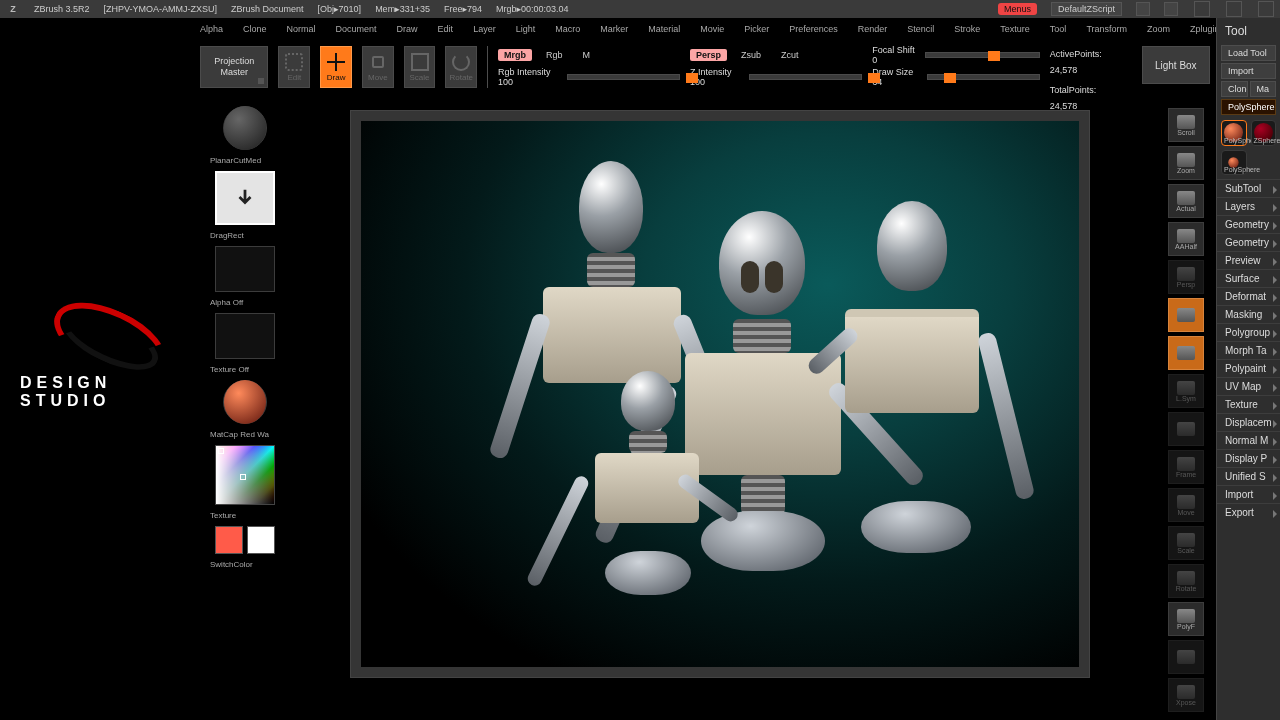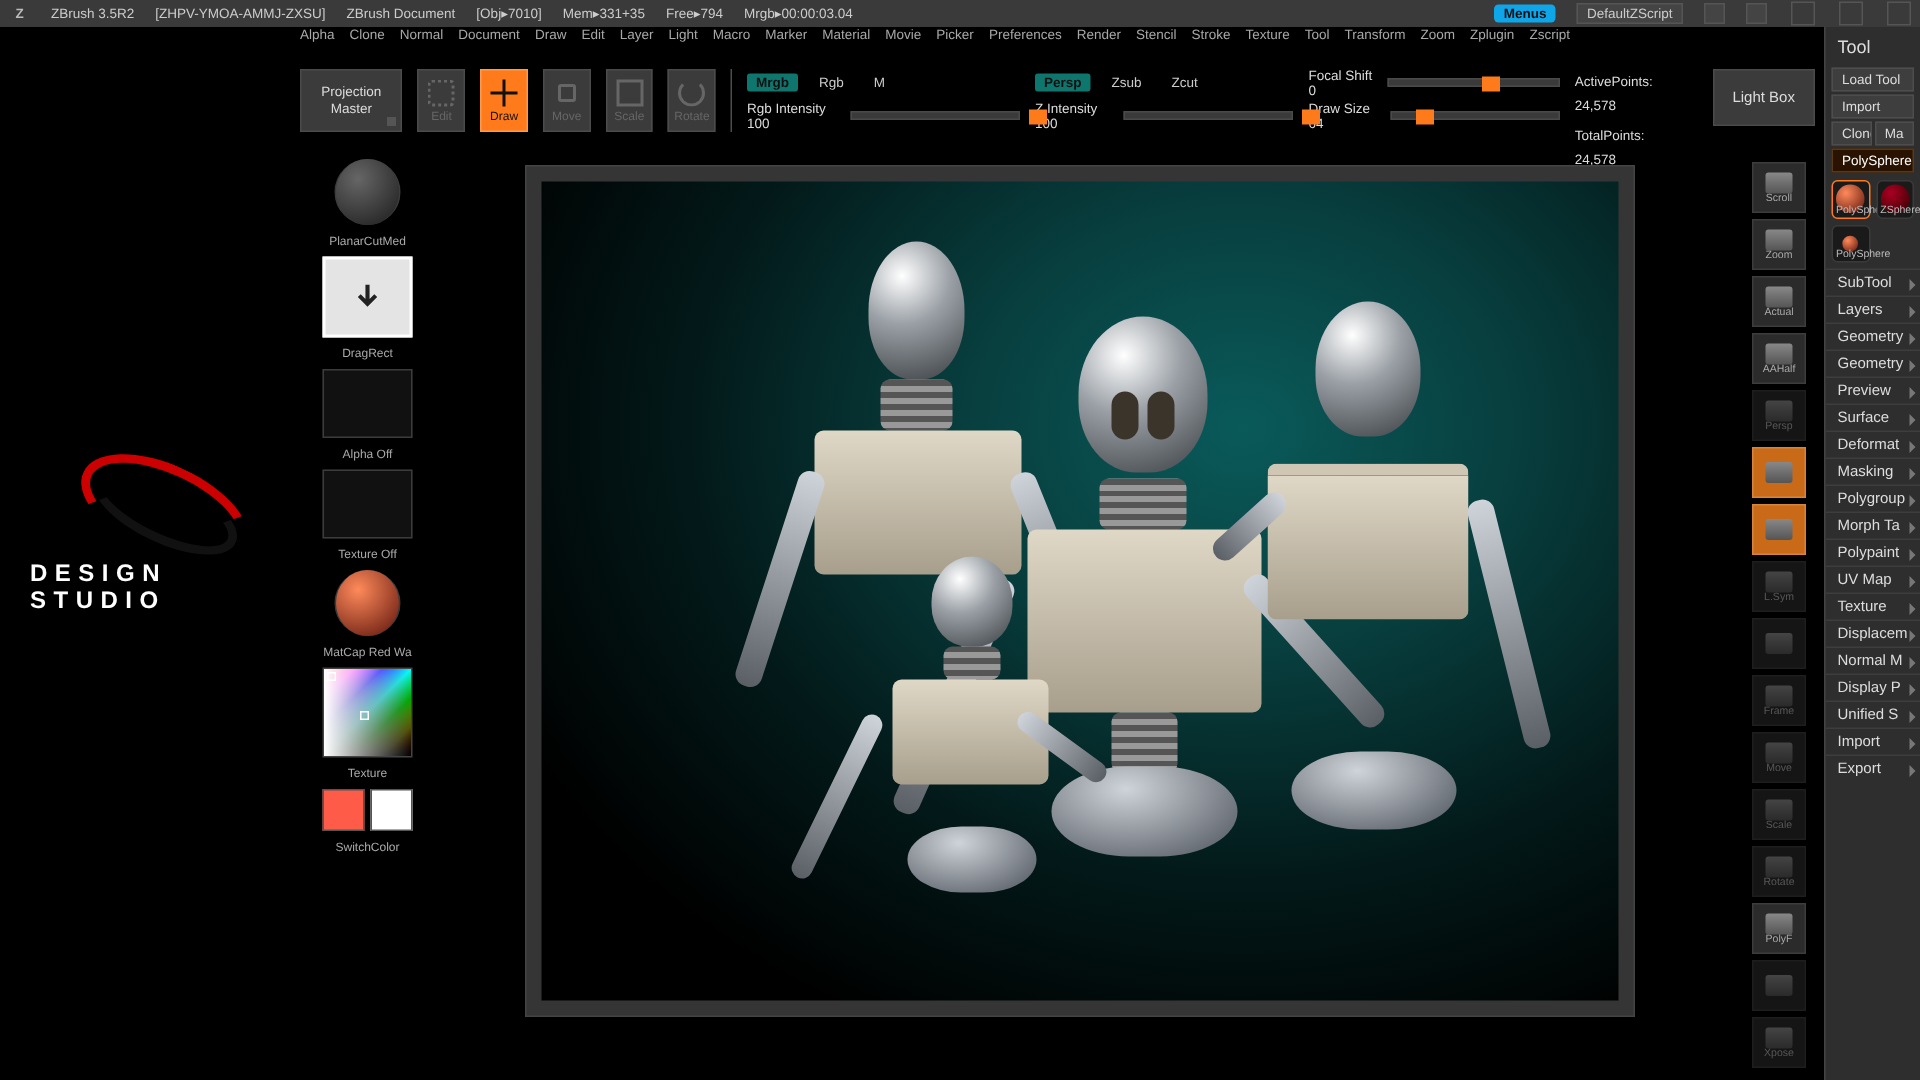--- a/index.html
+++ b/index.html
@@ -4,27 +4,27 @@
 <style>
 *{margin:0;padding:0;box-sizing:border-box;font-family:Arial,Helvetica,sans-serif;user-select:none}
 html,body{width:1280px;height:720px;overflow:hidden;background:#000}
 body{position:relative;color:#bbb;font-size:10px}
 
 
 .titlebar{position:absolute;top:0;left:0;right:0;height:18px;background:#3a3a3a;display:flex;align-items:center;padding:0 6px;color:#ccc;font-size:9px;gap:14px}
 .titlebar .zlogo{width:14px;height:14px;display:flex;align-items:center;justify-content:center;color:#bbb;font-weight:bold}
 .titlebar .tseg{white-space:nowrap}
 .titlebar .spacer{flex:1}
-.titlebar .menus-btn{background:#0ea5e9;color:#111;padding:1px 6px;border-radius:3px;font-weight:bold;font-size:9px}
+.titlebar .menus-btn{background:#ef4444;color:#111;padding:1px 6px;border-radius:3px;font-weight:normal;font-size:9px}
 .titlebar .default-scr{background:#444;color:#ccc;padding:1px 6px;font-size:9px;border:1px solid #555}
 .titlebar .tb-arrow{width:14px;height:14px;background:#444;border:1px solid #555}
 .titlebar .tb-ic{width:16px;height:16px;background:#3a3a3a;border:1px solid #555;margin-left:2px}
 
 
-.menustrip{position:absolute;top:18px;left:200px;right:70px;height:16px;display:flex;align-items:flex-start;gap:10px;color:#a8a8a8;font-size:9px}
+.menustrip{position:absolute;top:18px;left:200px;right:70px;height:16px;display:flex;align-items:flex-end;gap:20px;color:#a8a8a8;font-size:9px}
 .menustrip span{cursor:pointer}
 
 
 .toolrow{position:absolute;top:46px;left:200px;right:70px;height:56px;display:flex;align-items:flex-start;gap:10px}
 .proj-master{width:78px;height:42px;background:#3b3b3b;border:1px solid #4b4b4b;display:flex;align-items:center;justify-content:center;text-align:center;font-size:9px;line-height:11px;color:#ddd;position:relative}
 .proj-master::after{content:"";position:absolute;bottom:3px;right:3px;width:6px;height:6px;background:#555}
 .mode-btn{width:36px;height:42px;background:#3b3b3b;border:1px solid #4b4b4b;display:flex;flex-direction:column;align-items:center;justify-content:center;font-size:8px;color:#666}
 .mode-btn.active{background:#ff7a1a;color:#111;border-color:#ff9a4a}
 .mode-btn .ic{width:18px;height:18px;margin-bottom:2px;position:relative}
 .mode-btn.edit .ic{border:2px dotted currentColor;border-radius:3px}
@@ -33,33 +33,33 @@
 .mode-btn.draw .ic::after{top:8px;left:0;width:18px;height:2px}
 .mode-btn.move .ic::before{content:"";position:absolute;inset:3px;border:2px solid currentColor;border-radius:2px}
 .mode-btn.scale .ic{border:2px solid currentColor}
 .mode-btn.rotate .ic{border:2px solid currentColor;border-radius:50%;border-top-color:transparent}
 
 .vbar{width:1px;height:42px;background:#4d4d4d}
 
 .opt-col{display:flex;flex-direction:column;gap:4px}
 .opt-row{display:flex;align-items:center;gap:8px;height:18px}
 .chip{padding:1px 6px;font-size:9px;color:#fff;border-radius:2px}
-.chip.orange{background:#0f766e;color:#111;font-weight:bold}
+.chip.orange{background:#fca5a5;color:#111;font-weight:bold}
 .chip.gray{color:#ccc}
 .lbl-val{font-size:9px;color:#ddd}
 .slider{width:130px;height:6px;background:#3a3a3a;position:relative;border:1px solid #4a4a4a}
 .slider .knob{position:absolute;top:-2px;width:12px;height:10px;background:#ff7a1a}
 .stats{font-size:9px;color:#ddd;line-height:16px}
 .lightbox{width:78px;height:38px;background:#3b3b3b;border:1px solid #4b4b4b;display:flex;align-items:center;justify-content:center;font-size:10px;color:#ddd}
 
 
 .leftcol{position:absolute;top:60px;left:208px;width:74px;display:flex;flex-direction:column;align-items:center;gap:6px}
 .thumb{width:60px;height:46px;background:#2a2a2a;border:1px solid #3c3c3c;position:relative}
 .thumb.dark{background:#111}
-.thumb-lbl{font-size:8px;color:#aaa;text-align:center;width:70px}
+.thumb-lbl{font-size:8px;color:#aaa;width:70px}
 .thumb.stroke{background:#e4e4e4;border:2px solid #fff;height:54px;display:flex;align-items:center;justify-content:center}
 .thumb.stroke svg{width:22px;height:22px}
 .thumb.ball{display:flex;align-items:center;justify-content:center}
 .ball{width:44px;height:44px;border-radius:50%;background:radial-gradient(circle at 35% 30%,#666,#1b1b1b)}
 .ball.red{background:radial-gradient(circle at 35% 30%,#ff8a5b,#5b120a)}
 .picker{width:60px;height:60px;position:relative;background:linear-gradient(to right,#fff,rgba(255,255,255,0)),linear-gradient(to top,#000,rgba(0,0,0,0)),linear-gradient(135deg,red,magenta,blue,cyan,lime,yellow,red);border:1px solid #444}
 .picker .p1{position:absolute;top:2px;left:2px;width:6px;height:6px;border:1px solid #fff}
 .picker .p2{position:absolute;top:28px;left:24px;width:6px;height:6px;border:1px solid #fff}
 .swatch-pair{display:flex;gap:4px}
 .swatch{width:28px;height:28px;border:1px solid #555}

